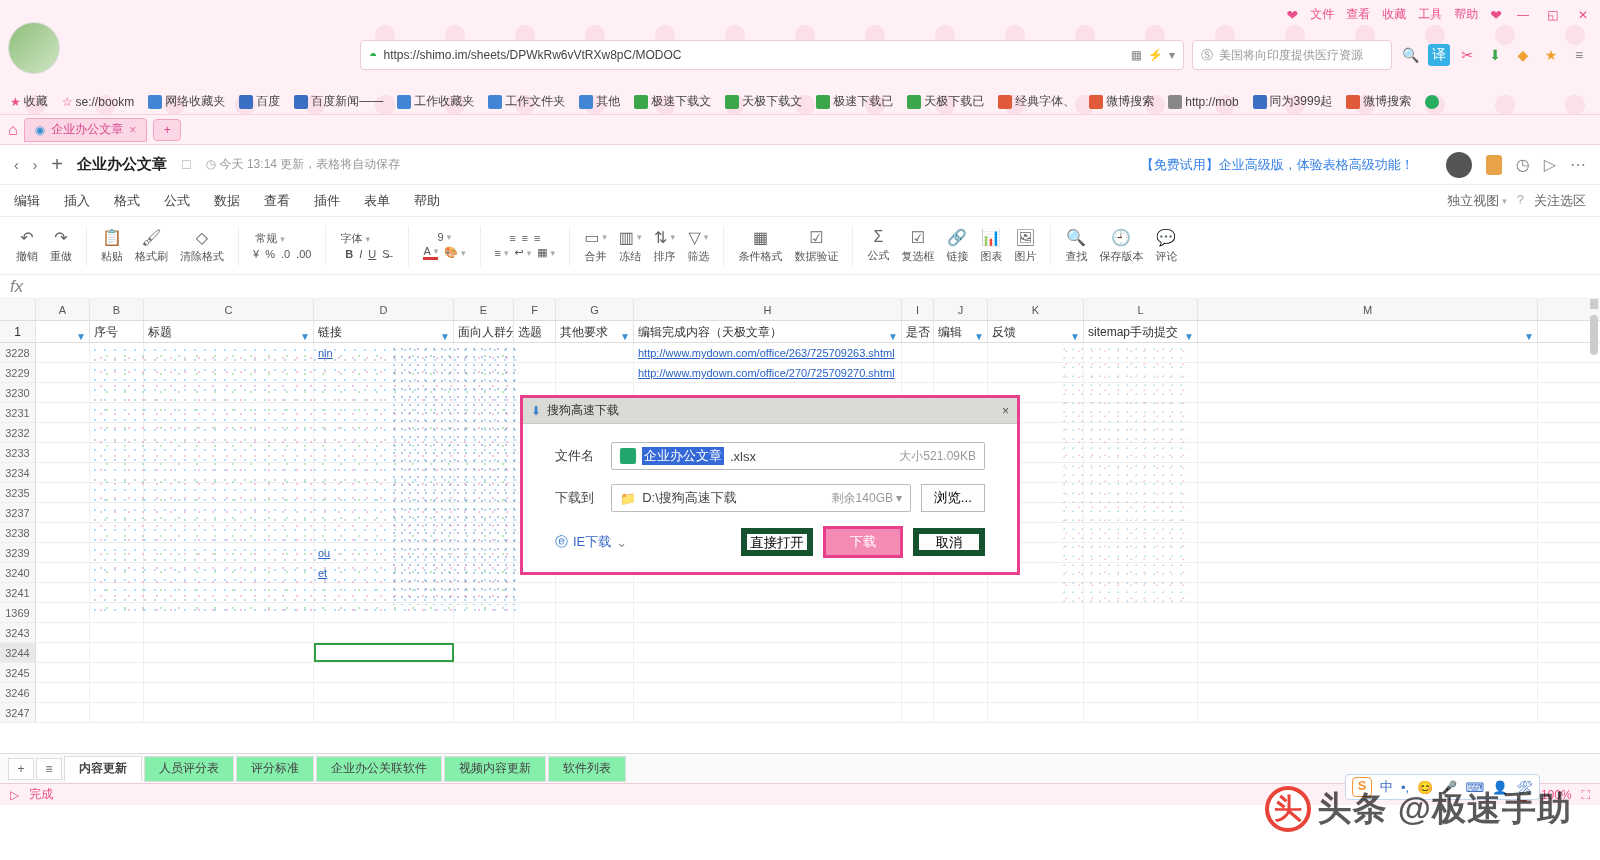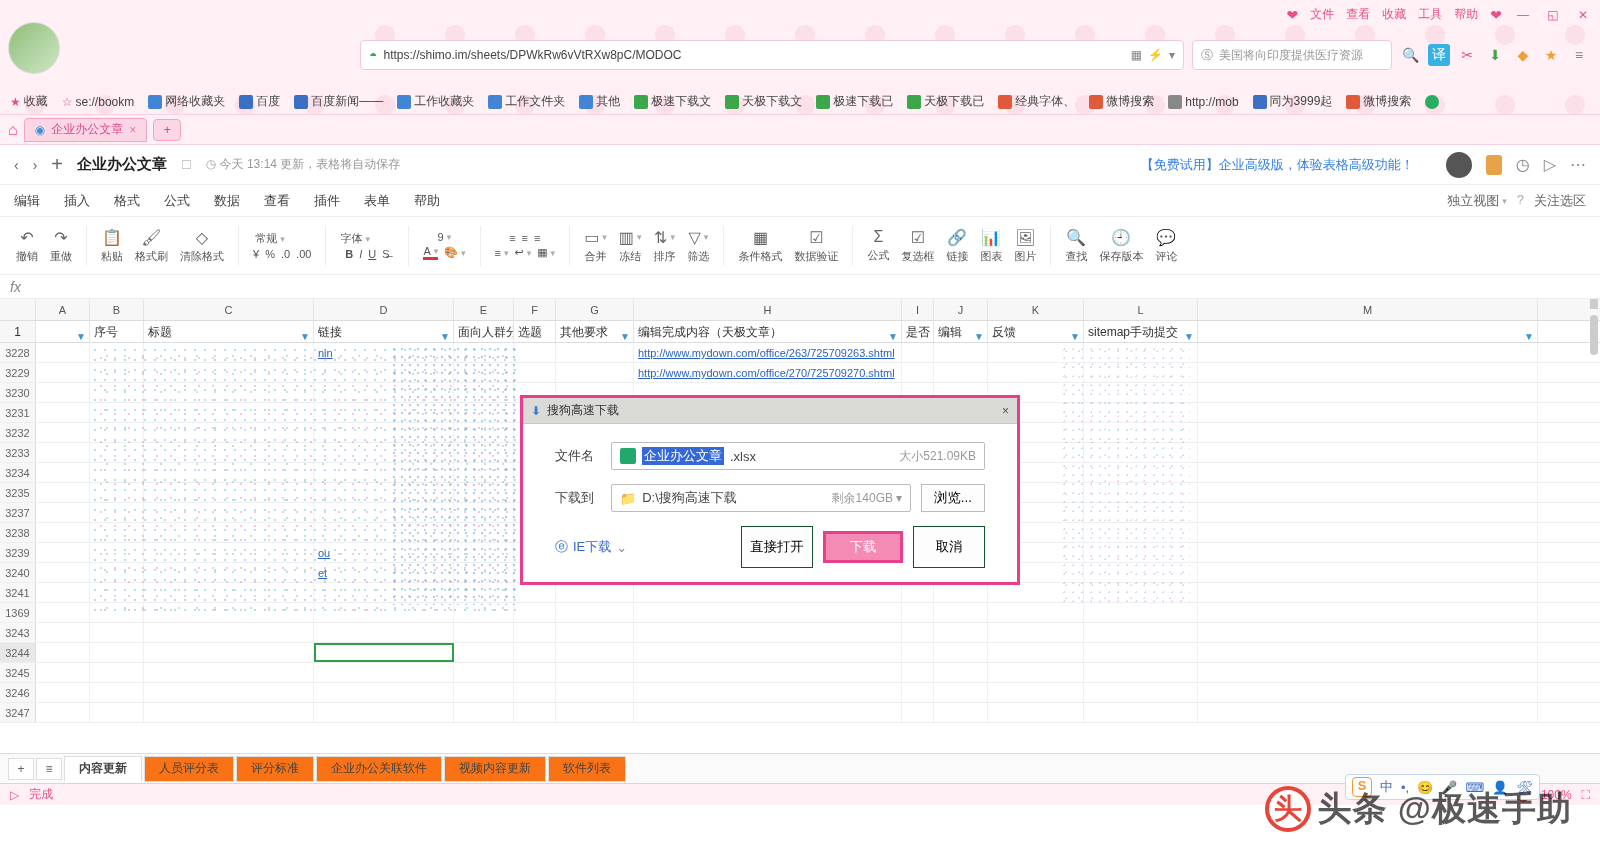--- a/index.html
+++ b/index.html
@@ -52,21 +52,21 @@
 .toolbar { height:58px; display:flex; align-items:center; padding:0 12px; gap:4px; border-bottom:1px solid #eee; color:#555; font-size:11px; }
 .tb-group { display:flex; flex-direction:column; align-items:center; gap:2px; padding:0 4px; }
 .tb-sep { width:1px; height:40px; background:#eee; margin:0 6px; }
 .tb-ic { font-size:16px; color:#666; }
 .tb-dd { display:flex; align-items:center; gap:3px; }
 .tb-dd::after { content:'▾'; color:#aaa; font-size:9px; }
 .tb-wide { min-width:54px; text-align:center; }
 .fmt-row { display:flex; gap:6px; align-items:center; }
 
 
-.formula-bar { height:24px; display:flex; align-items:center; padding:0 10px; border-bottom:1px solid #eee; color:#888; font-style:italic; font-size:14px; }
+.formula-bar { height:24px; display:flex; align-items:center; padding:0 10px; border-bottom:1px solid #eee; color:#888; font-style:italic; font-size:17px; }
 
 
 .grid-wrap { height: 454px; overflow:hidden; position:relative; background:#fff; }
 .col-headers { display:flex; height:22px; border-bottom:1px solid #ddd; background:#f7f7f7; }
 .col-headers div { border-right:1px solid #e5e5e5; text-align:center; color:#555; font-size:11px; line-height:22px; }
 .row-hdr-cell { width:36px; }
 .cA{width:54px;} .cB{width:54px;} .cC{width:170px;} .cD{width:140px;} .cE{width:60px;} .cF{width:42px;} .cG{width:78px;} .cH{width:268px;} .cI{width:32px;} .cJ{width:54px;} .cK{width:96px;} .cL{width:114px;} .cM{width:340px;}
 
 .header-row { display:flex; height:22px; border-bottom:1px solid #ddd; }
 .header-row .cell { border-right:1px solid #e5e5e5; font-size:12px; color:#333; line-height:22px; padding:0 4px; position:relative; overflow:hidden; white-space:nowrap; }
@@ -91,21 +91,21 @@
   radial-gradient(#4aa8ea 1px, transparent 1px),
   radial-gradient(#e57aaa 1px, transparent 1px);
   background-size: 9px 9px, 13px 13px;
   opacity:.35; pointer-events:none;
 }
 .pixD { position:absolute; top:46px; left:390px; width:130px; height:260px; background:radial-gradient(#2862c7 1px, transparent 1px); background-size:8px 8px; opacity:0.35; pointer-events:none;}
 
 
 .sheet-tabs { height:30px; border-top:1px solid #ddd; display:flex; align-items:center; padding:0 8px; gap:2px; background:#fafafa; }
 .sheet-tabs .add,.sheet-tabs .list { width:26px; height:22px; display:flex; align-items:center; justify-content:center; border:1px solid #ddd; color:#666; background:#fff; }
-.sheet-tabs .tab-sh { height:26px; padding:0 14px; border:1px solid #ddd; background:#f97316; color:#444; display:flex; align-items:center; font-size:12px; }
+.sheet-tabs .tab-sh { height:26px; padding:0 14px; border:1px solid #ddd; background:#86efac; color:#444; display:flex; align-items:center; font-size:12px; }
 .sheet-tabs .tab-sh.active { background:#fff; border-bottom:2px solid #fff; font-weight:600; }
 
 
 .status-bar { height:22px; background:#fff0f5; border-top:1px solid #f0cad8; display:flex; align-items:center; padding:0 10px; color:#e94f8a; font-size:12px; gap:10px; }
 .status-bar .right { margin-left:auto; display:flex; gap:10px; align-items:center; }
 
 
 .dialog-wrap { position:absolute; top:395px; left:520px; width:500px; border:3px solid #e83e8c; background:#fff; z-index:50; }
 .dlg-title { height:26px; background:#dadad6; display:flex; align-items:center; padding:0 8px; color:#333; font-size:12px; gap:6px; border-bottom:1px solid #c9c9c5;}
 .dlg-title .x { margin-left:auto; color:#555; }
@@ -116,21 +116,21 @@
 .file-input .sheet-ico { width:16px; height:16px; background:#22a76d; border-radius:2px; }
 .file-input .name { background:#3569d8; color:#fff; padding:0 2px; }
 .file-input .size { margin-left:auto; color:#999; font-size:12px; }
 .path-input { flex:1; height:28px; border:1px solid #bbb; border-radius:2px; display:flex; align-items:center; padding:0 8px; gap:6px; }
 .path-input .folder-ico { color:#f0b14d; }
 .path-input .free { margin-left:auto; color:#999; font-size:12px; display:flex; align-items:center; gap:3px; }
 .browse-btn { width:64px; height:28px; border:1px solid #bbb; background:#fdfdfd; }
 .dlg-btns { display:flex; align-items:center; gap:10px; margin-top:8px; }
 .ie-link { color:#3466c8; display:flex; align-items:center; gap:5px; font-size:13px; }
 .dlg-btns .sp { flex:1; }
-.btn { width:72px; height:42px; border:1px solid #14532d; background:#fdfdfd; }
+.btn { width:72px; height:28px; border:6px solid #14532d; background:#fdfdfd; }
 .btn.primary { background:#f48bb5; border:3px solid #e83e8c; color:#fff; width:80px; height:32px; }
 
 
 .watermark { position:absolute; bottom:28px; right:28px; font-size:34px; font-weight:900; color:rgba(0,0,0,.65); letter-spacing:1px; display:flex; align-items:center; gap:6px; z-index:60;}
 .watermark .logo { width:46px; height:46px; border:4px solid #e8443a; border-radius:50%; display:flex; align-items:center; justify-content:center; color:#e8443a; font-size:28px; background:#fff;}
 
 
 .ime-bar { position:absolute; bottom:60px; right:60px; height:26px; background:#fff; border:1px solid #c5d6ee; border-radius:4px; display:flex; align-items:center; padding:0 6px; gap:8px; z-index:55; font-size:13px; color:#3a6fc4;}
 .ime-bar .s { color:#f79433; width:20px; height:20px; border-radius:4px; border:1px solid #f79433; text-align:center; font-weight:700;}
 

